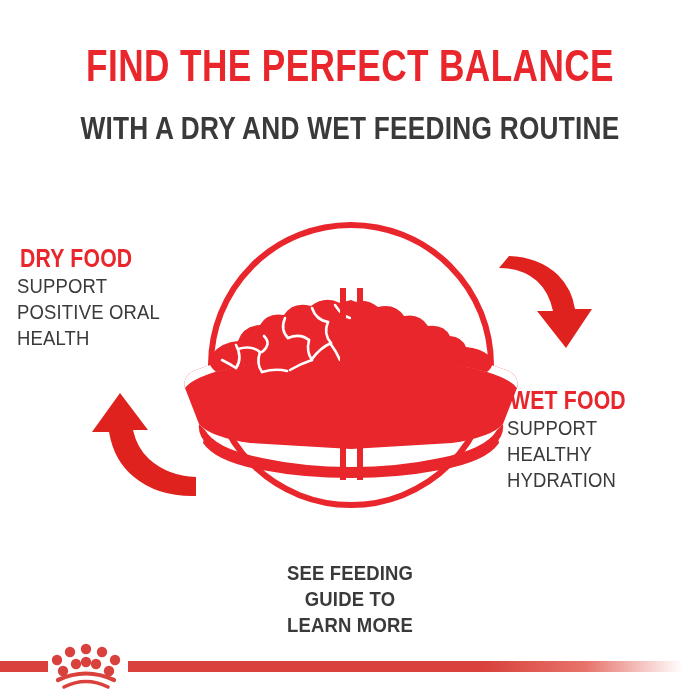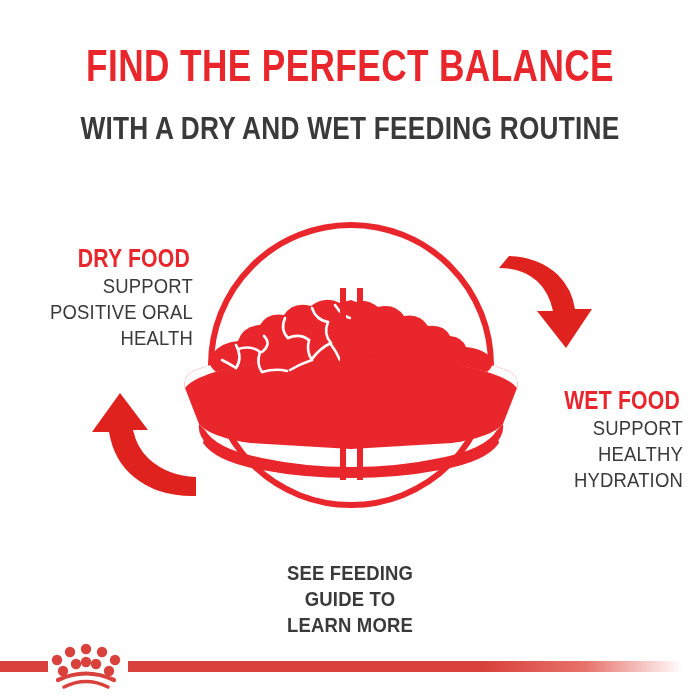--- a/index.html
+++ b/index.html
@@ -48,21 +48,21 @@
     line-height: 36px;
     letter-spacing: 0.3px;
     transform: scaleX(0.82);
     transform-origin: 50% 50%;
     white-space: nowrap;
   }
 
   
   .callout {
     position: absolute;
-    text-align: right;
+    text-align: left;
   }
   .callout-title {
     color: #E8262C;
     font-family: "Liberation Sans Narrow", "Liberation Sans", sans-serif;
     font-weight: bold;
     font-size: 25px;
     line-height: 30px;
     letter-spacing: 0.2px;
     transform: scaleX(0.85);
     white-space: nowrap;

